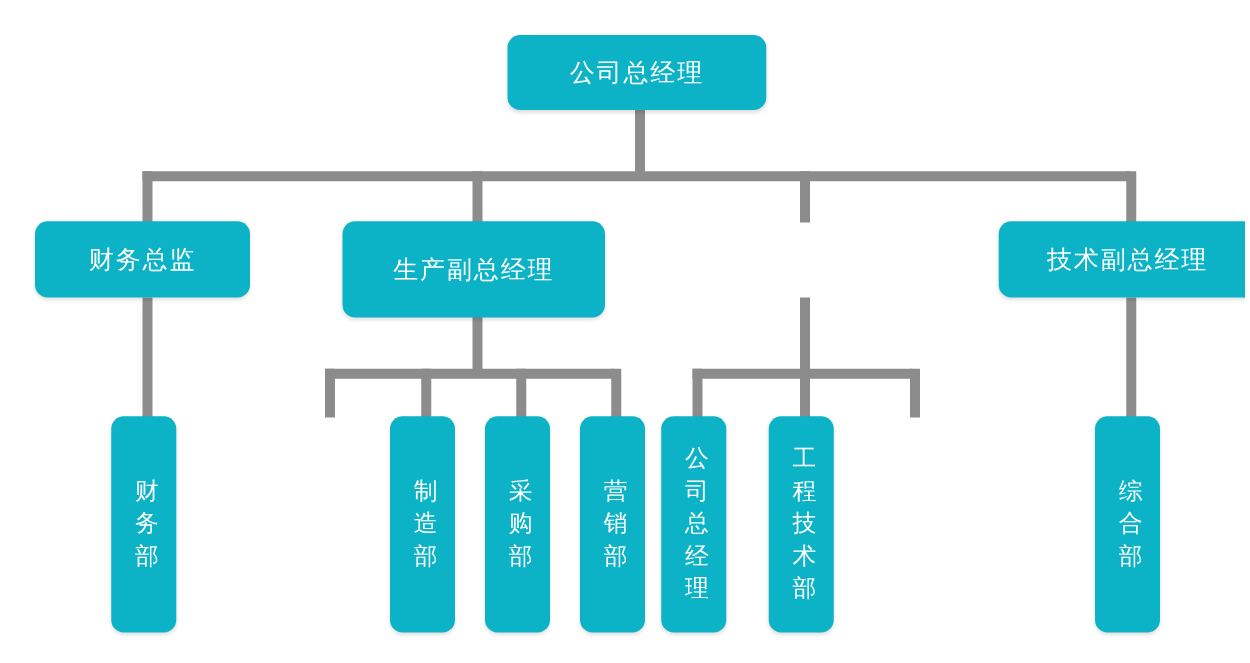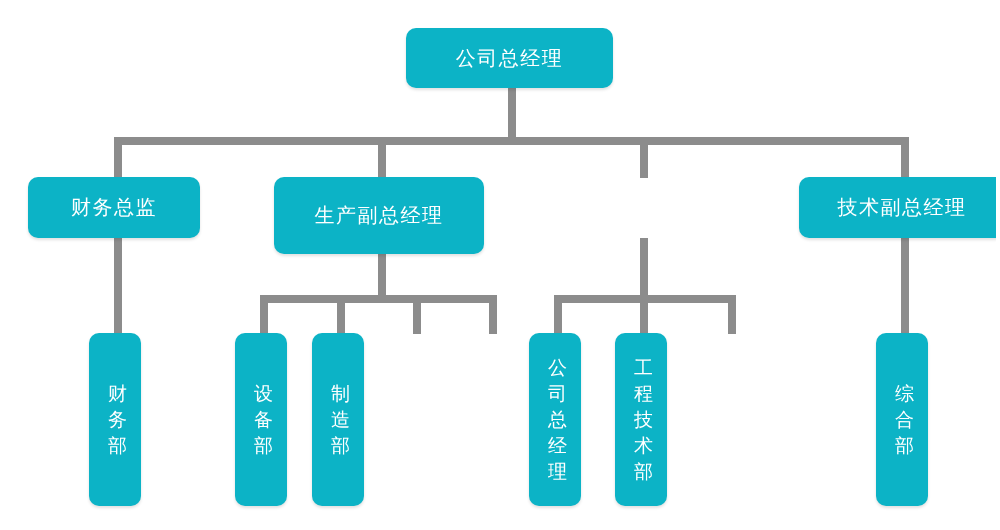--- a/index.html
+++ b/index.html
@@ -90,25 +90,28 @@
     <span>生产副总经理</span>
   </div>
   <div class="node hbox" style="left:791px;top:169px;width:206px;height:61px">
     <span>技术副总经理</span>
   </div>
 
   <div class="node vbox" style="left:81px;top:325px;width:52px;height:173px">
     <span>财务部</span>
   </div>
 
-  <div class="node vbox" style="left:227px;top:325px;width:52px;height:173px">
-    <span>设备部</span>
-  </div>
   <div class="node vbox" style="left:304px;top:325px;width:52px;height:173px">
     <span>制造部</span>
+  </div>
+  <div class="node vbox" style="left:380px;top:325px;width:52px;height:173px">
+    <span>采购部</span>
+  </div>
+  <div class="node vbox" style="left:456px;top:325px;width:52px;height:173px">
+    <span>营销部</span>
   </div>
 
   <div class="node vbox" style="left:521px;top:325px;width:52px;height:173px">
     <span>公司总经理</span>
   </div>
   <div class="node vbox" style="left:607px;top:325px;width:52px;height:173px">
     <span>工程技术部</span>
   </div>
 
   <div class="node vbox" style="left:868px;top:325px;width:52px;height:173px">

